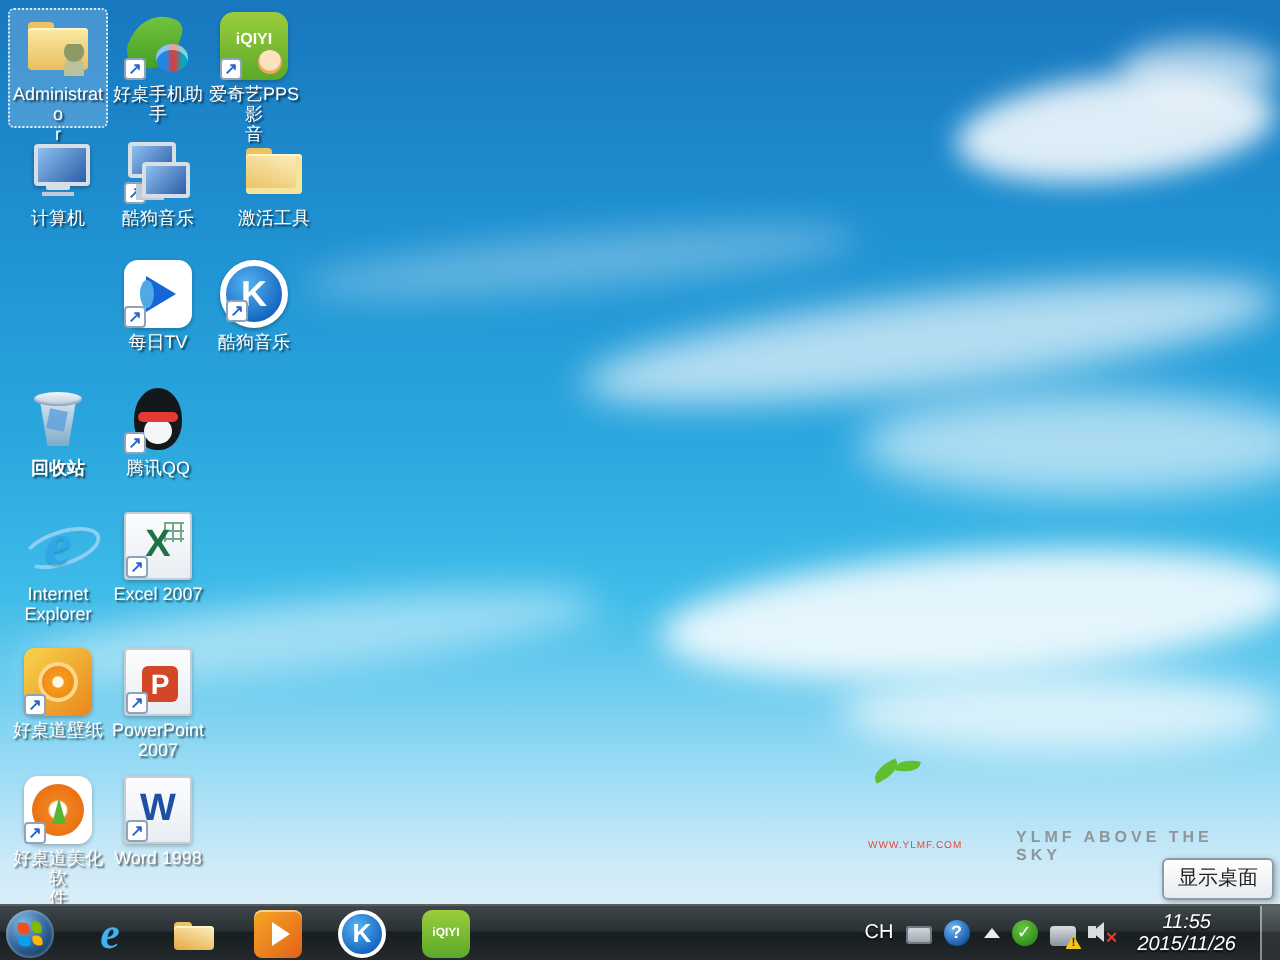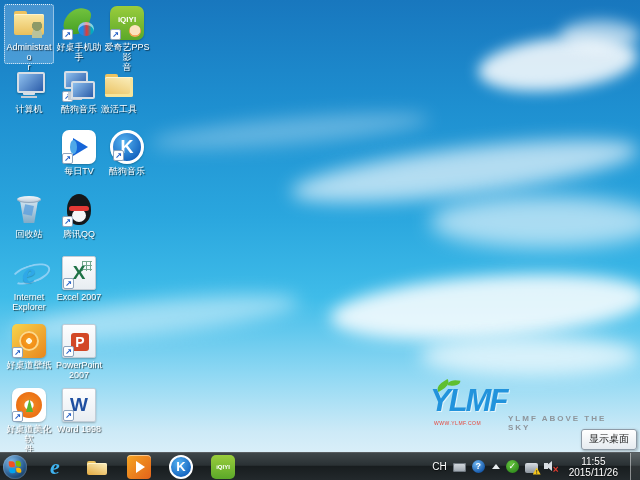--- a/index.html
+++ b/index.html
@@ -145,21 +145,21 @@
   .t-kb { background:linear-gradient(180deg,#D8DDE2,#9AA3AC); border-radius:2px; height:9px; margin-top:2px; box-shadow:inset 0 0 0 1px #6e777f; }
   .t-help { background:radial-gradient(circle at 35% 30%, #6FB7F2, #1457A8 75%); border-radius:50%; color:#fff; font-size:9px; font-weight:bold; text-align:center; line-height:13px; }
   .t-arrow { width:9px; } .t-arrow::before { content:""; position:absolute; left:1px; top:4px; border-bottom:5px solid #E8ECEF; border-left:4px solid transparent; border-right:4px solid transparent; }
   .t-check { background:radial-gradient(circle at 40% 32%, #67C63F, #2E8A1C 80%); border-radius:50%; color:#fff; font-size:9px; text-align:center; line-height:13px; }
   .t-net { background:linear-gradient(180deg,#D8DDE2,#8B949D); border-radius:2px; height:10px; margin-top:2px; }
   .t-net::after { content:"!"; position:absolute; right:-3px; bottom:-2px; width:8px; height:7px; background:#F5C518;
     clip-path:polygon(50% 0,100% 100%,0 100%); color:#333; font-size:6px; font-weight:bold; text-align:center; line-height:9px; }
   .t-vol::before { content:""; position:absolute; left:0; top:3px; width:4px; height:6px; background:#D8DDE2; }
   .t-vol::after { content:""; position:absolute; left:2px; top:1px; border-right:6px solid #D8DDE2; border-top:5px solid transparent; border-bottom:5px solid transparent; }
   .t-vol .x { position:absolute; right:-2px; bottom:-1px; color:#E23B2E; font-size:10px; font-weight:bold; line-height:8px; }
-  #clock { text-align:center; color:#fff; font-size:10px; line-height:11px; text-shadow:0 1px 1px rgba(0,0,0,.7); padding:0 6px; cursor:pointer; }
+  #clock { text-align:center; color:#fff; font-size:10px; line-height:11px; text-shadow:0 1px 1px rgba(0,0,0,.7); padding:0 6px; cursor:pointer;font-style:italic; }
   #show-desktop { width:10px; height:100%; border-left:1px solid rgba(255,255,255,.45); background:linear-gradient(180deg,rgba(255,255,255,.16),rgba(255,255,255,.04)); cursor:pointer; }
 
   
   #tooltip { position:absolute; right:3px; bottom:30px; padding:2px 7px 3px; font-size:10px; color:#222;
     background:linear-gradient(180deg,#FFFFFF,#E6EBF0); border:1px solid #8E9BA7; border-radius:3px; box-shadow:1px 1px 3px rgba(0,0,0,.3); }
 </style>
 </head>
 <body>
 
 <div id="desktop">
@@ -197,38 +197,38 @@
       <div class="dicon" style="left: 4px; top: 66px;">
         <div class="art kind-computer"></div>
         <div class="lbl">计算机</div>
       </div>
       <div class="dicon" style="left: 54px; top: 66px;">
         <div class="art kind-computers2">
           <span class="badge">↗</span>
         </div>
         <div class="lbl">酷狗音乐</div>
       </div>
-      <div class="dicon" style="left: 94px; top: 66px;">
+      <div class="dicon" style="left: 112px; top: 66px;">
         <div class="art kind-folder"></div>
         <div class="lbl">激活工具</div>
       </div>
       <div class="dicon" style="left: 54px; top: 128px;">
         <div class="art kind-tv">
           <span class="badge">↗</span>
         </div>
         <div class="lbl">每日TV</div>
       </div>
       <div class="dicon" style="left: 102px; top: 128px;">
         <div class="art kind-kugou">
           <span class="glyph">K</span>
           <span class="badge">↗</span>
         </div>
         <div class="lbl">酷狗音乐</div>
       </div>
-      <div class="dicon" style="left: 4px; top: 191px;">
+      <div class="dicon" style="left: 4px; top: 191px; font-weight: bold;">
         <div class="art kind-bin">
           <span class="extra"></span>
         </div>
         <div class="lbl">回收站</div>
       </div>
       <div class="dicon" style="left: 54px; top: 191px;">
         <div class="art kind-qq">
           <span class="extra"></span>
           <span class="badge">↗</span>
         </div>
@@ -271,21 +271,20 @@
           <span class="glyph">W</span>
           <span class="badge">↗</span>
         </div>
         <div class="lbl">Word 1998</div>
       </div>
     </div>
 
   <div id="logo">
     <span class="leaf1"></span>
     <span class="leaf2"></span>
-    <div class="big">YLMF</div>
     <div class="url">WWW.YLMF.COM</div>
     <div class="tag">YLMF ABOVE THE SKY</div>
   </div>
 </div>
 
 <div id="tooltip">显示桌面</div>
 
 <div id="taskbar">
   <div id="start-orb">
     <span class="flag">

